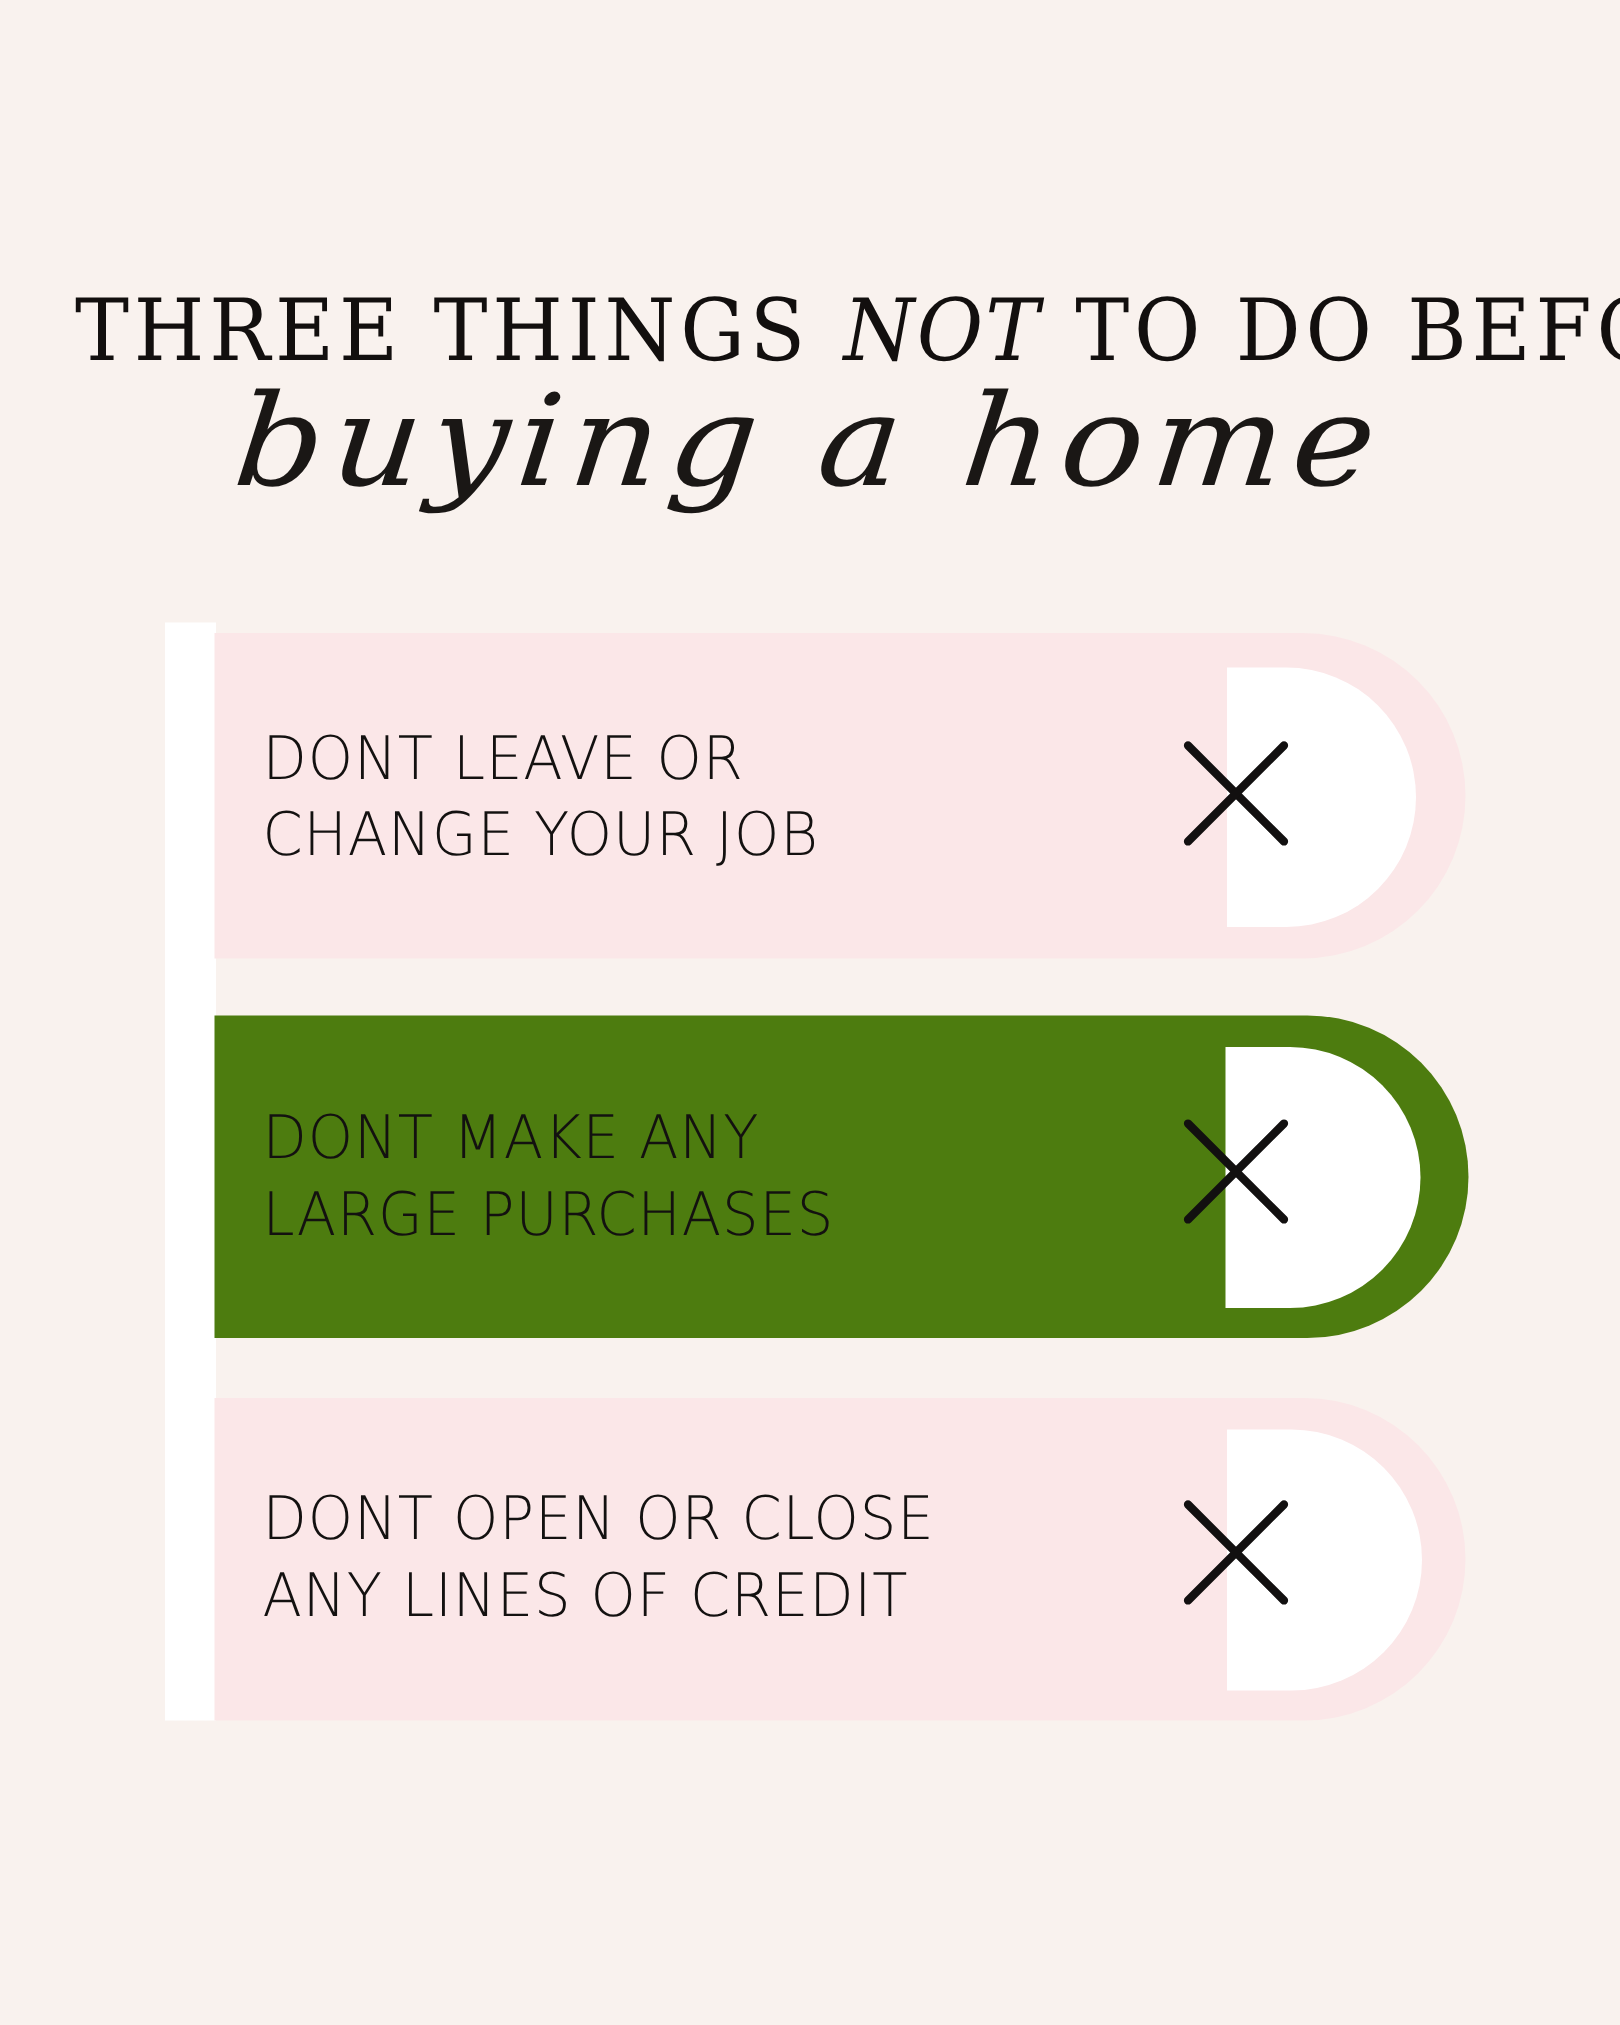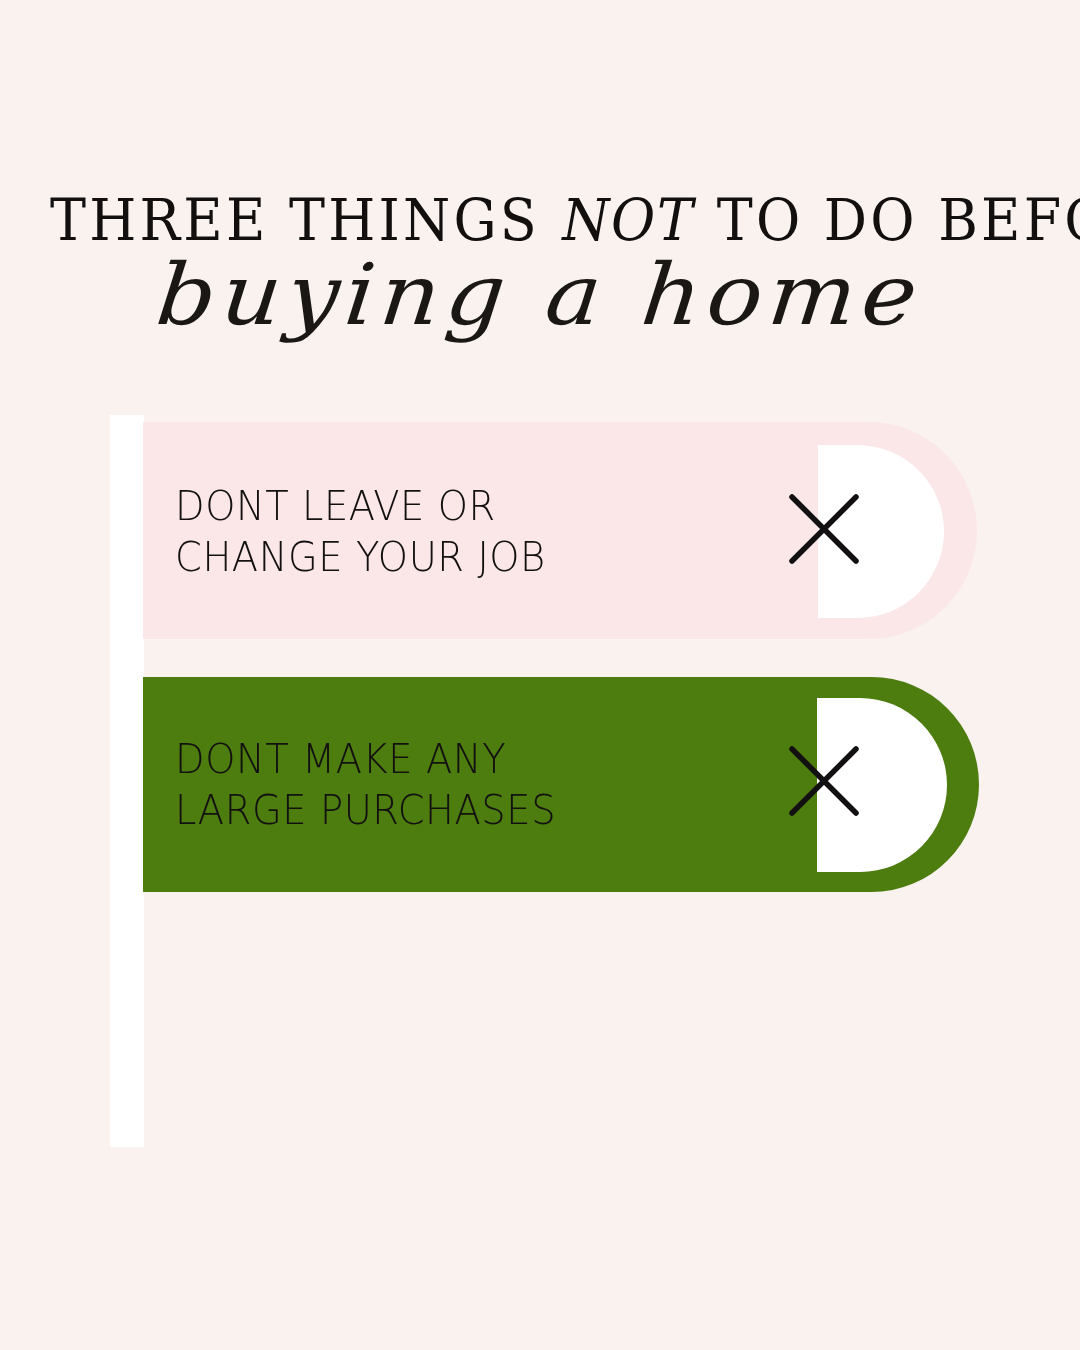--- a/index.html
+++ b/index.html
@@ -169,15 +169,26 @@
       <div class="card-text">DONT MAKE ANY
 LARGE PURCHASES</div>
       <div class="x-mark">
         <svg viewBox="0 0 72 72" xmlns="http://www.w3.org/2000/svg">
           <line x1="4" y1="4" x2="68" y2="68" stroke="#121010" stroke-width="5.5" stroke-linecap="round"></line>
           <line x1="68" y1="4" x2="4" y2="68" stroke="#121010" stroke-width="5.5" stroke-linecap="round"></line>
         </svg>
       </div>
     </div>
 
+    <div class="card card-3">
+      <div class="plaque plaque-3"></div>
+      <div class="card-text">DONT OPEN OR CLOSE
+ANY LINES OF CREDIT</div>
+      <div class="x-mark">
+        <svg viewBox="0 0 72 72" xmlns="http://www.w3.org/2000/svg">
+          <line x1="4" y1="4" x2="68" y2="68" stroke="#121010" stroke-width="5.5" stroke-linecap="round"></line>
+          <line x1="68" y1="4" x2="4" y2="68" stroke="#121010" stroke-width="5.5" stroke-linecap="round"></line>
+        </svg>
+      </div>
+    </div>
 
   </div>
 </div>
 
 </body></html>

